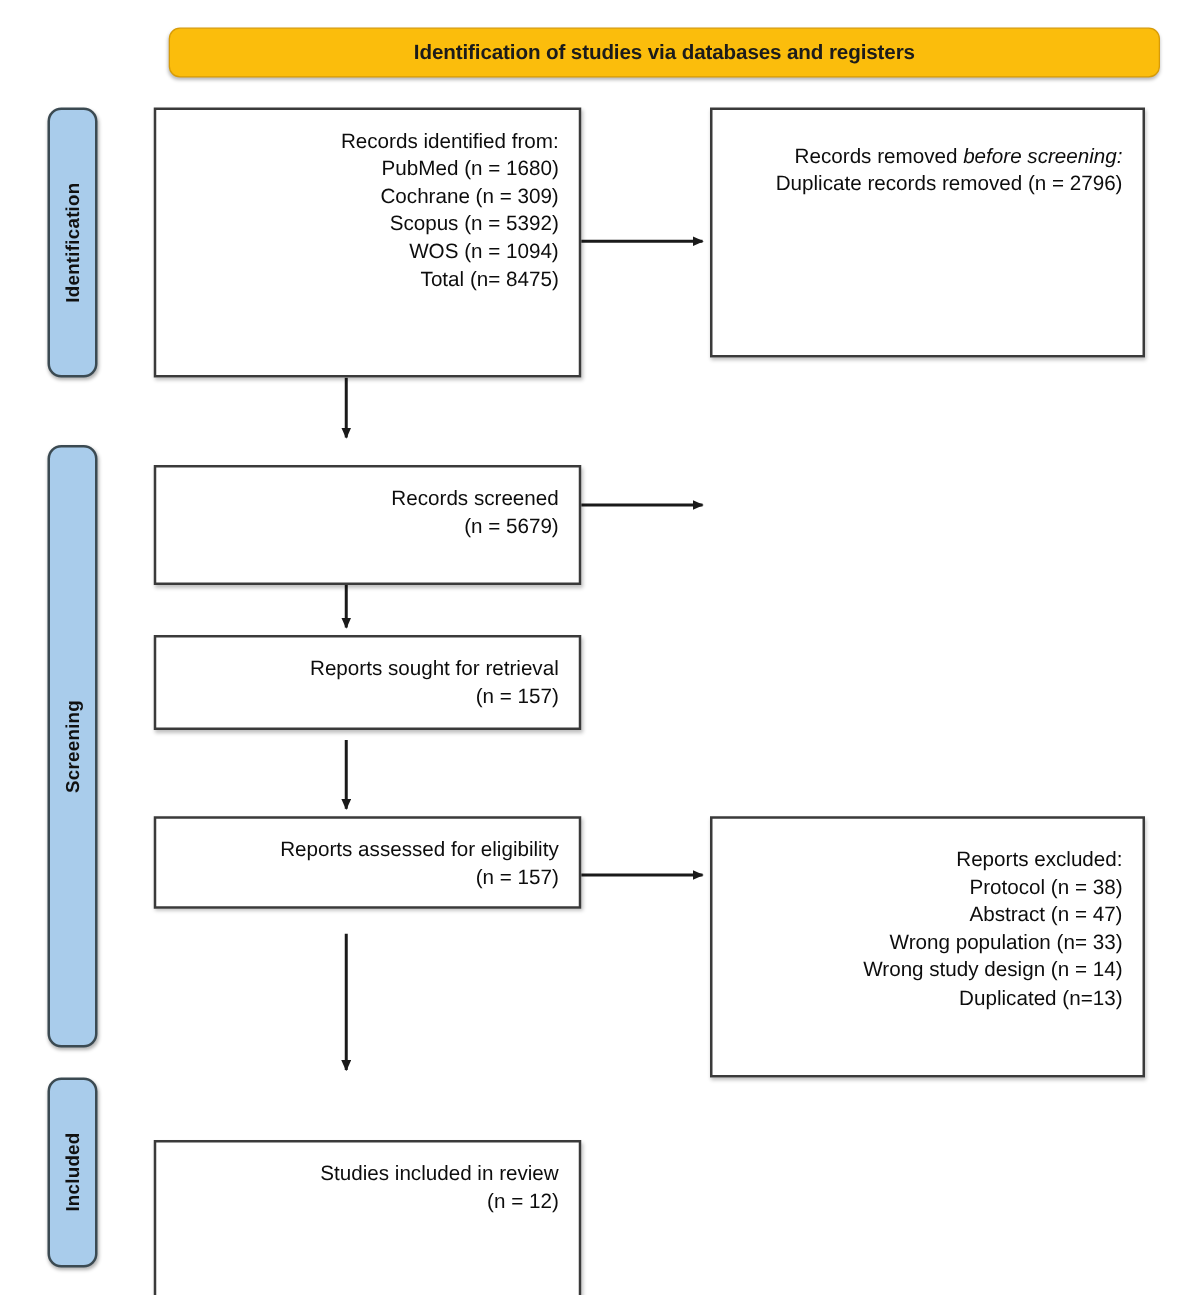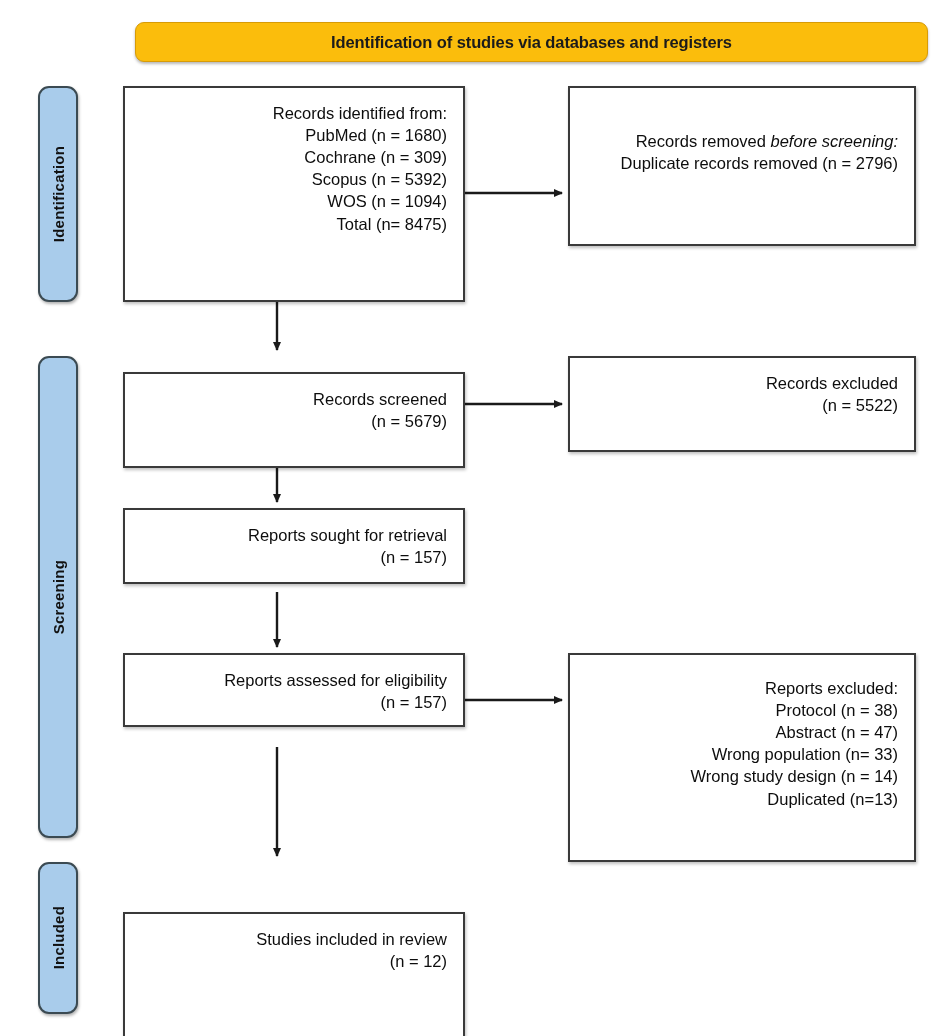--- a/index.html
+++ b/index.html
@@ -92,21 +92,21 @@
     line-height: 1.34;
     color: #0d0d0d;
     white-space: pre-wrap;
   }
   .box-text .ital { font-style: italic; }
 
   .col-left  { left: 123px; width: 342px; }
   .col-right { left: 568px; width: 348px; }
 
   #box-identified   { top: 86px;  height: 216px; }
-  #box-removed      { top: 86px;  height: 160px; padding-top: 42px; }
+  #box-removed      { top: 86px;  height: 200px; padding-top: 26px; }
   #box-screened     { top: 372px; height: 96px; }
   #box-excluded     { top: 356px; height: 96px; }
   #box-sought       { top: 508px; height: 76px; }
   #box-assessed     { top: 653px; height: 74px; }
   #box-reports-excl { top: 653px; height: 209px; padding-top: 22px; }
   #box-included     { top: 912px; height: 144px; }
 
   
   #connectors {
     position: absolute;
@@ -169,24 +169,20 @@
   <div class="box col-right" id="box-removed">
     <div class="box-text"><span>Records removed </span><span class="ital">before screening:</span><span>
 Duplicate records removed (n = 2796)</span></div>
   </div>
 
   <div class="box col-left" id="box-screened">
     <div class="box-text">Records screened
 (n = 5679)</div>
   </div>
 
-  <div class="box col-right" id="box-excluded">
-    <div class="box-text">Records excluded
-(n = 5522)</div>
-  </div>
 
   <div class="box col-left" id="box-sought">
     <div class="box-text">Reports sought for retrieval
 (n = 157)</div>
   </div>
 
   <div class="box col-left" id="box-assessed">
     <div class="box-text">Reports assessed for eligibility
 (n = 157)</div>
   </div>

